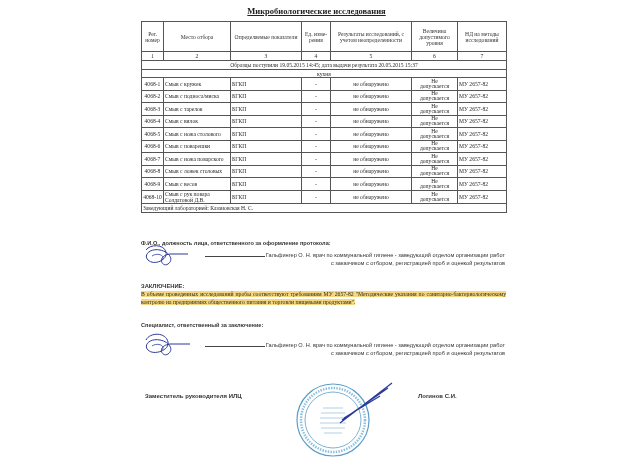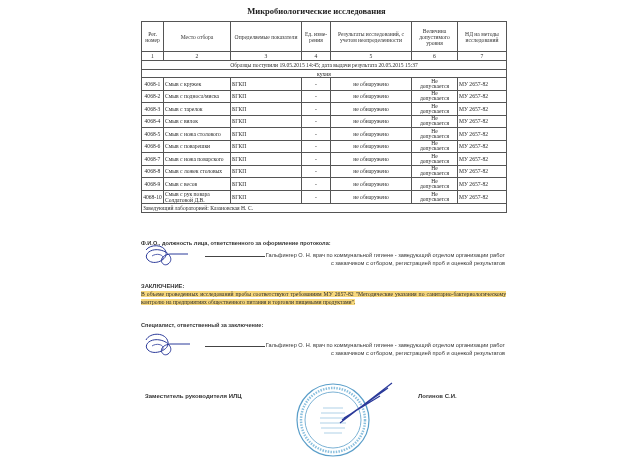--- a/index.html
+++ b/index.html
@@ -2,21 +2,21 @@
 <html><head>
 <meta charset="utf-8">
 <style>
   html, body { margin: 0; padding: 0; }
   body {
     width: 633px; height: 470px; background: #ffffff; position: relative; overflow: hidden;
     font-family: "Liberation Serif", "DejaVu Serif", serif; color: #2a2a2a;
   }
   .title {
     position: absolute; left: 0; top: 6px; width: 633px; text-align: center;
-    font-size: 8.5px; font-weight: bold; color: #222;
+    font-size: 8.5px; font-weight: bold; color: #222; text-decoration: underline;
   }
   table.lab {
     position: absolute; left: 141px; top: 21px; width: 365px;
     border-collapse: collapse; font-size: 5.6px; table-layout: fixed;
   }
   table.lab td, table.lab th {
     border: 0.8px solid #555; padding: 0 1px; line-height: 6px; vertical-align: middle;
     overflow: hidden; font-weight: normal;
   }
   table.lab th { text-align: center; height: 29px; color: #333; }

